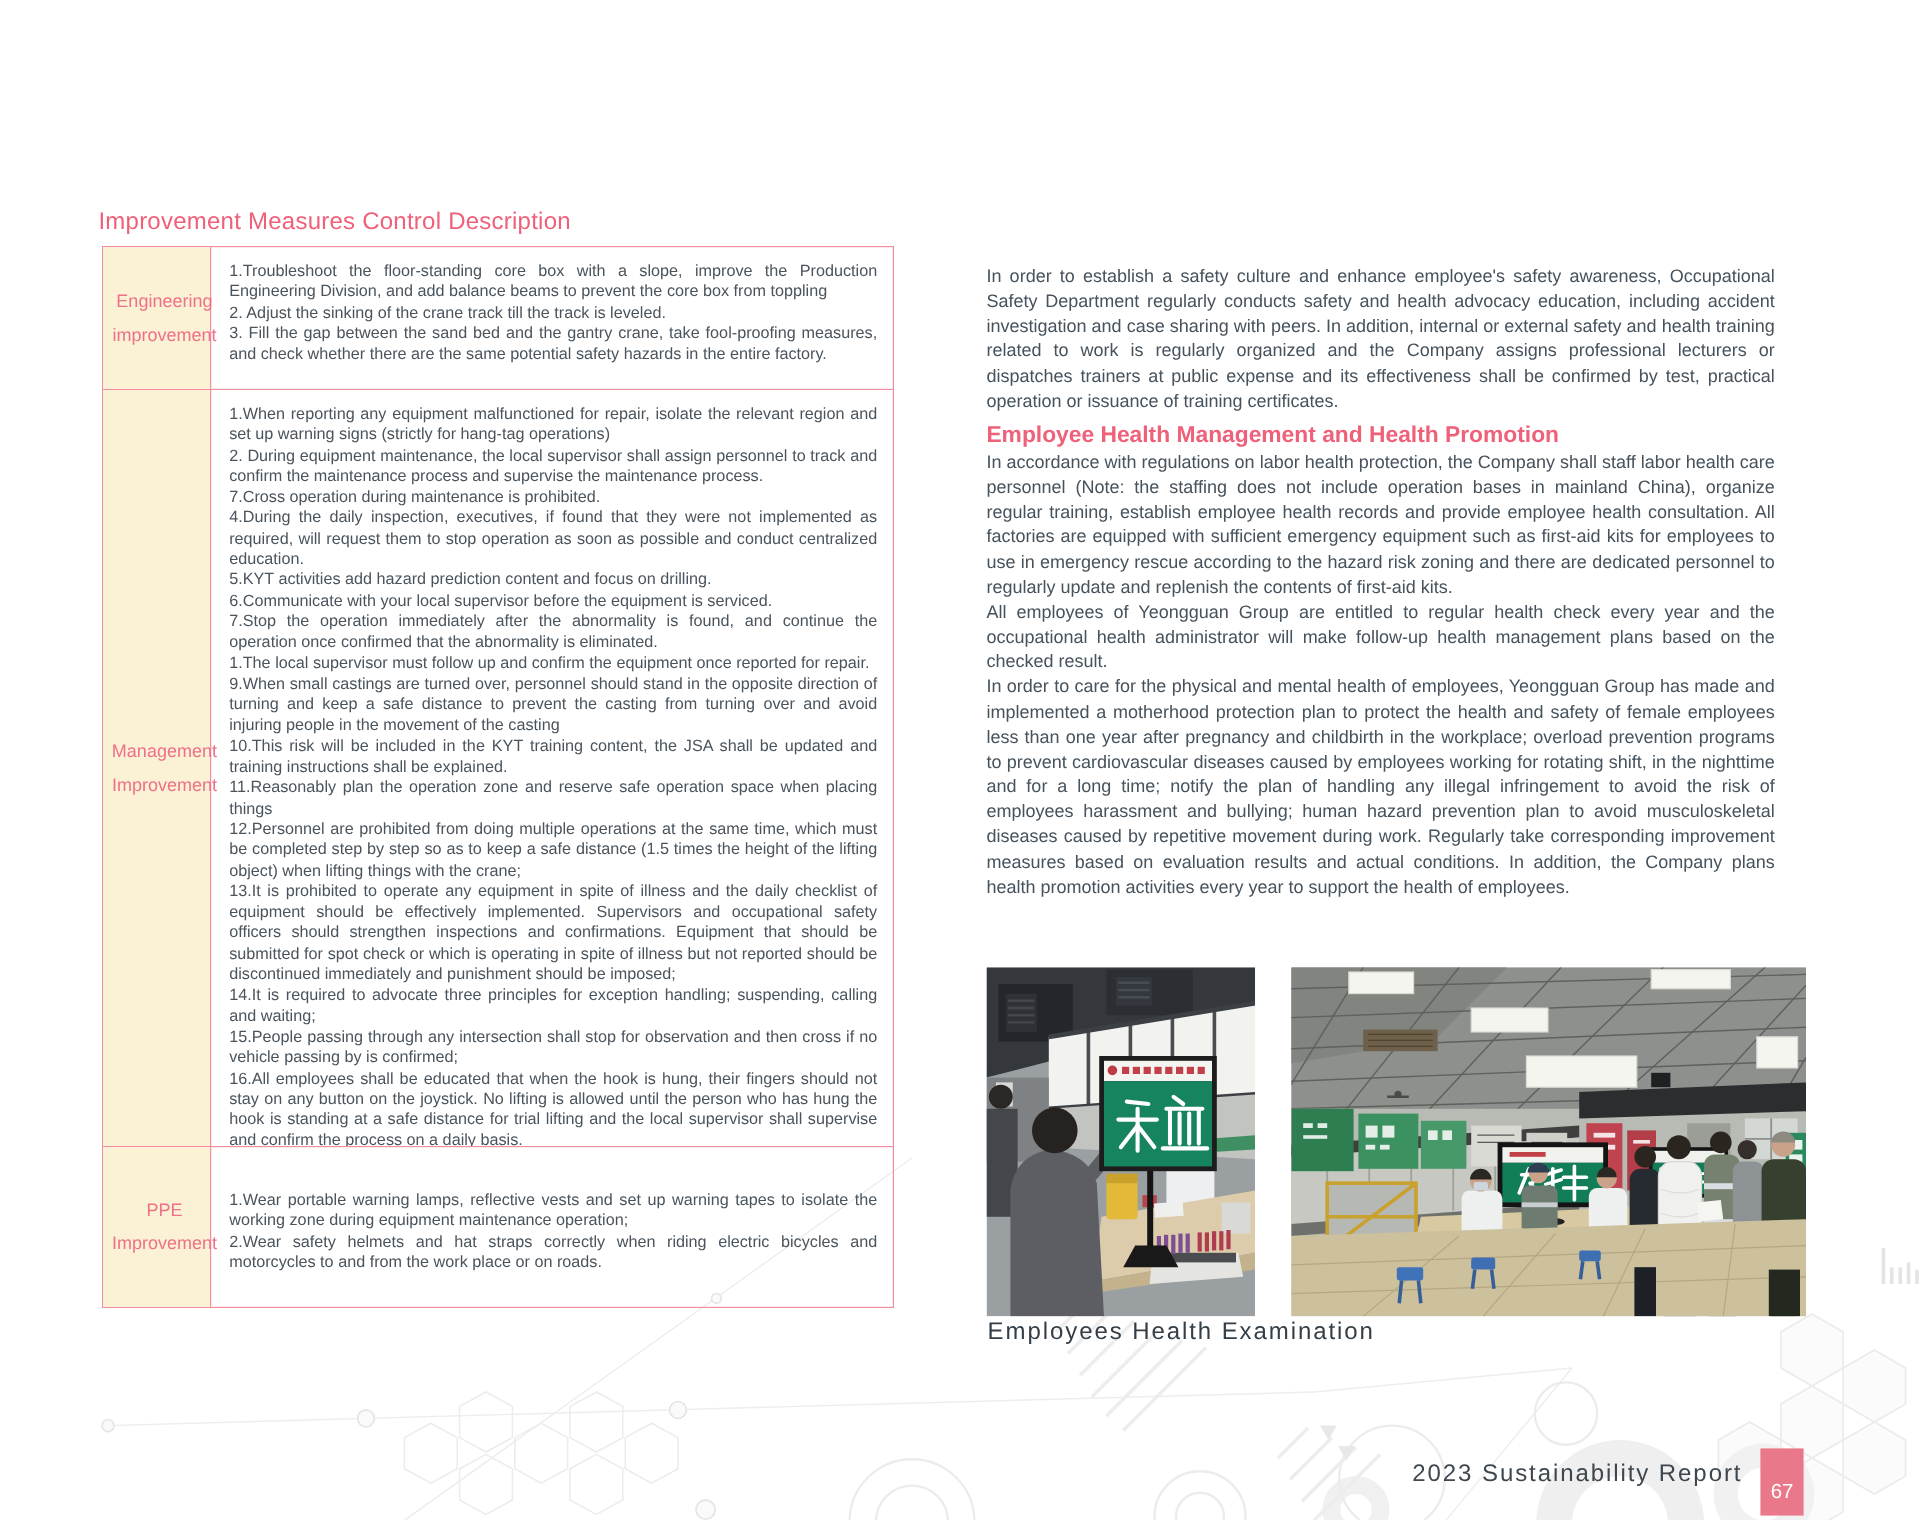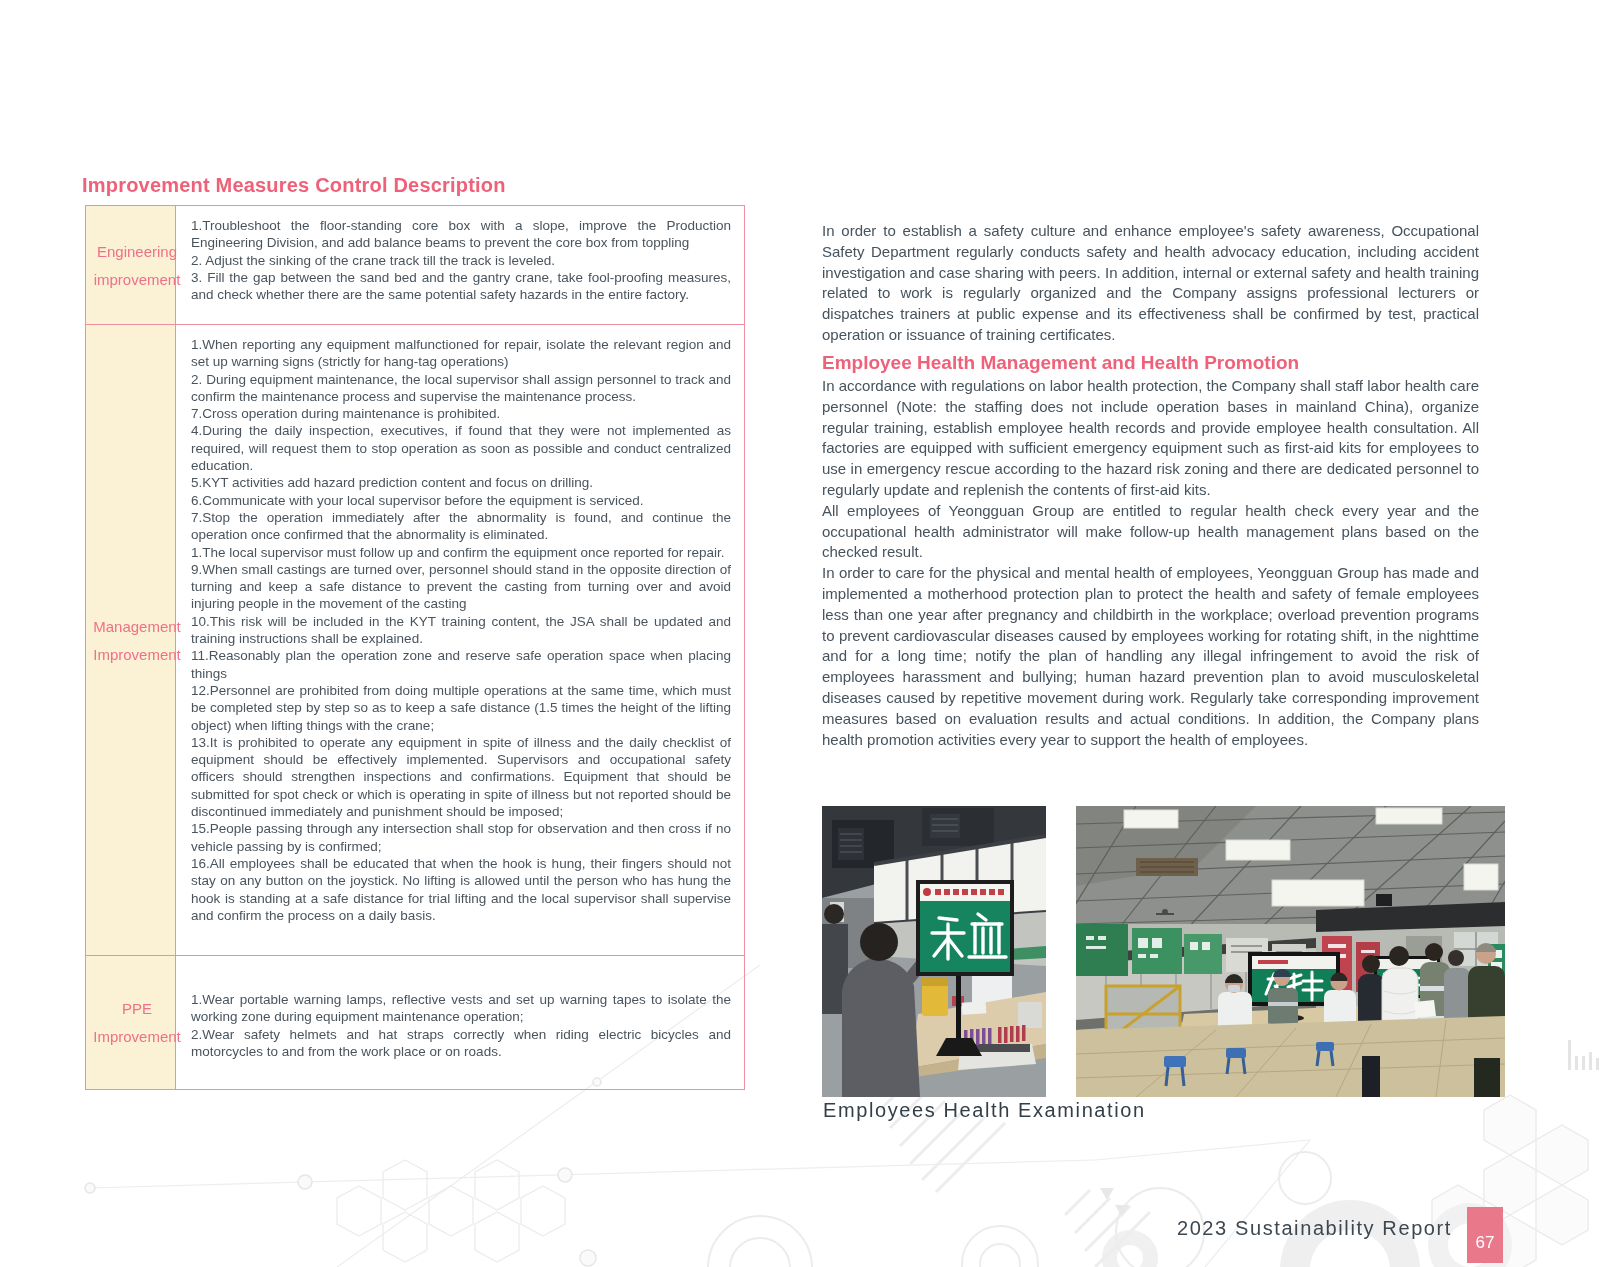--- a/index.html
+++ b/index.html
@@ -1,21 +1,21 @@
 <!DOCTYPE html>
 <html><head>
 <meta charset="utf-8">
 <style>
   html,body{margin:0;padding:0;background:#ffffff;}
   .page{position:relative;width:1600px;height:1267px;background:#ffffff;overflow:hidden;
         font-family:"Liberation Sans", sans-serif;}
   
   .deco{position:absolute;left:0;top:0;width:1600px;height:1267px;pointer-events:none;}
   
-  .title{position:absolute;left:82px;top:174px;font-size:20px;font-weight:bold;color:#ef6079;letter-spacing:.2px;}
+  .title{position:absolute;left:82px;top:174px;font-size:20px;font-weight:normal;color:#ef6079;letter-spacing:.2px;}
   
   .imp-table{position:absolute;left:85px;top:205px;width:660px;border:1.5px solid #f08fa0;box-sizing:border-box;background:transparent;}
   .trow{display:flex;box-sizing:border-box;}
   .trow + .trow{border-top:1.5px solid #f08fa0;}
   .trow.r1{height:118px;} .trow.r2{height:631px;} .trow.r3{height:134px;}
   .lcell{width:90px;flex:0 0 90px;background:#fbf1d4;border-right:1.5px solid #f08fa0;box-sizing:border-box;
          color:#ef7089;font-size:15px;display:flex;flex-direction:column;justify-content:center;align-items:center;gap:11px;text-align:center;padding-left:13px;}
   .ccell{flex:1;box-sizing:border-box;padding:11px 13px 6px 15px;color:#4a545d;font-size:13.5px;line-height:17.3px;
          text-align:justify;overflow:hidden;}
   .trow.r3 .ccell{padding-top:35px;}
@@ -146,20 +146,21 @@
         <p>4.During the daily inspection, executives, if found that they were not implemented as required, will request them to stop operation as soon as possible and conduct centralized education.</p>
         <p>5.KYT activities add hazard prediction content and focus on drilling.</p>
         <p>6.Communicate with your local supervisor before the equipment is serviced.</p>
         <p>7.Stop the operation immediately after the abnormality is found, and continue the operation once confirmed that the abnormality is eliminated.</p>
         <p>1.The local supervisor must follow up and confirm the equipment once reported for repair.</p>
         <p>9.When small castings are turned over, personnel should stand in the opposite direction of turning and keep a safe distance to prevent the casting from turning over and avoid injuring people in the movement of the casting</p>
         <p>10.This risk will be included in the KYT training content, the JSA shall be updated and training instructions shall be explained.</p>
         <p>11.Reasonably plan the operation zone and reserve safe operation space when placing things</p>
         <p>12.Personnel are prohibited from doing multiple operations at the same time, which must be completed step by step so as to keep a safe distance (1.5 times the height of the lifting object) when lifting things with the crane;</p>
         <p>13.It is prohibited to operate any equipment in spite of illness and the daily checklist of equipment should be effectively implemented. Supervisors and occupational safety officers should strengthen inspections and confirmations. Equipment that should be submitted for spot check or which is operating in spite of illness but not reported should be discontinued immediately and punishment should be imposed;</p>
+        <p>14.It is required to advocate three principles for exception handling; suspending, calling and waiting;</p>
         <p>15.People passing through any intersection shall stop for observation and then cross if no vehicle passing by is confirmed;</p>
         <p>16.All employees shall be educated that when the hook is hung, their fingers should not stay on any button on the joystick. No lifting is allowed until the person who has hung the hook is standing at a safe distance for trial lifting and the local supervisor shall supervise and confirm the process on a daily basis.</p>
       </div>
     </div>
     <div class="trow r3">
       <div class="lcell">
         <span>PPE</span>
         <span>Improvement</span>
       </div>
       <div class="ccell">

